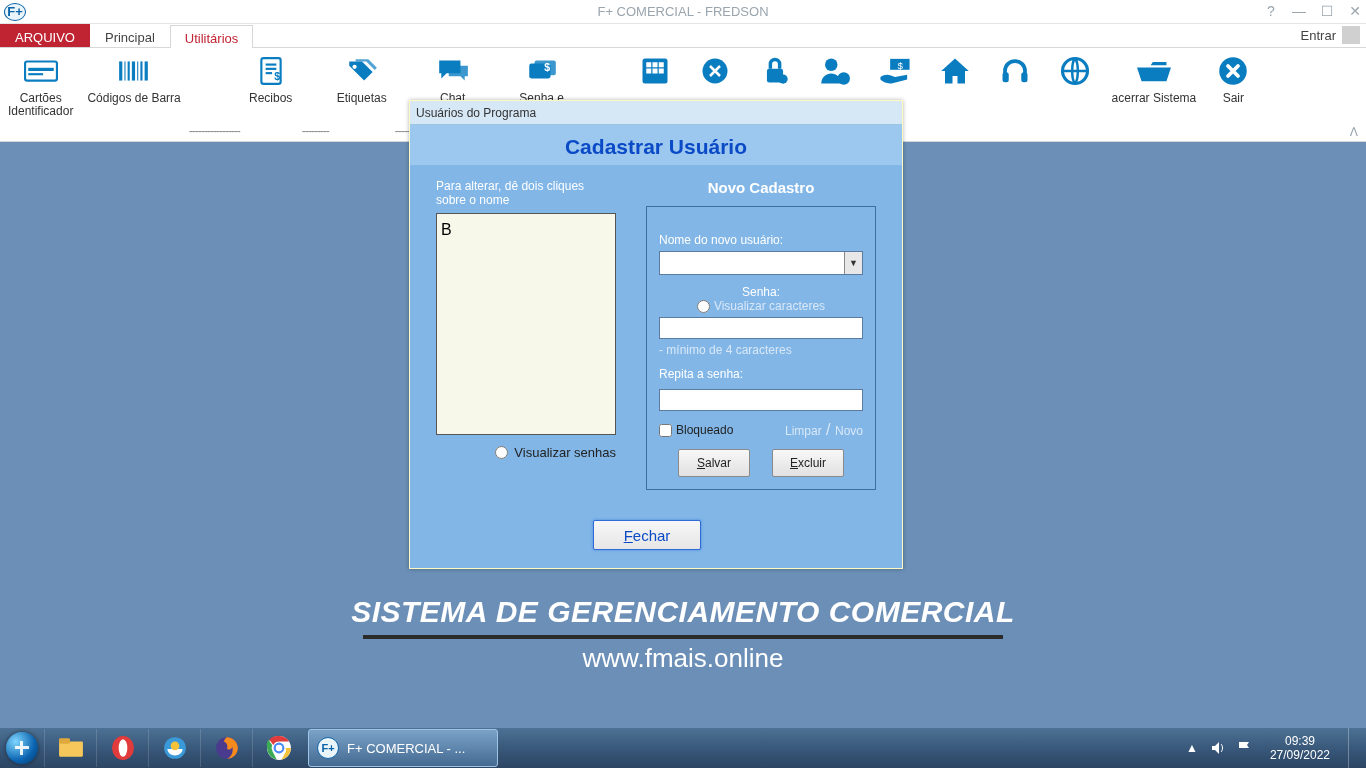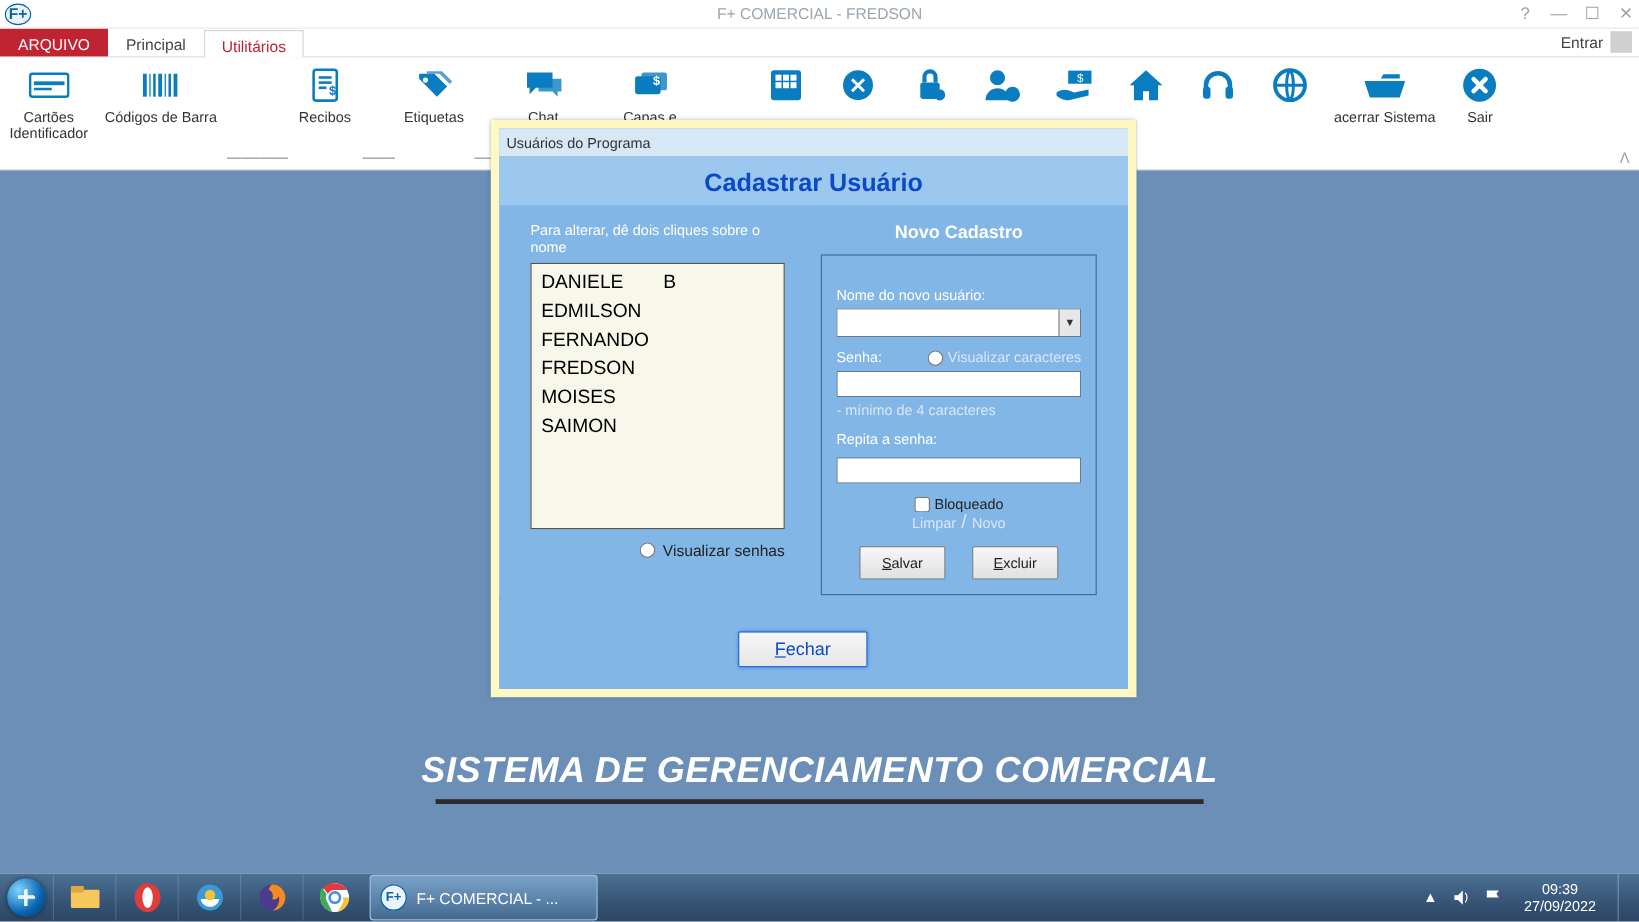--- a/index.html
+++ b/index.html
@@ -108,22 +108,22 @@
       letter-spacing:0.5px;
     }
     .brand-hr {
       width:640px; height:4px; background:#2b2b2b; margin:6px auto 4px auto;
     }
     .brand-line2 { color:#fff; font-size:26px; }
 
     
     .dialog {
       position:absolute; left:409px; top:0px;
-      width:538px;
-      border:7px solid #fef9c3;
+      width:494px;
+      border:1px solid #fef9c3;
       background:#81b6e7;
       box-shadow:0 0 4px rgba(0,0,0,.3);
     }
     .dlg-titlebar {
       height:24px; background:#d6e7f6;
       display:flex; align-items:center;
       padding:0 6px;
       font-size:12px; color:#333;
       border-bottom:1px solid #9ec4e4;
       justify-content:flex-start;
@@ -164,29 +164,29 @@
     .flabel { color:#fff; font-size:12px; margin-bottom:4px; display:block; }
     .combo {
       display:flex; height:24px; border:1px solid #5b7ca0;
       background:#fff; margin-bottom:10px;
     }
     .combo input { flex:1; border:none; outline:none; font-size:13px; padding:0 4px; }
     .combo .cbtn {
       width:18px; background:#e7e7e7; border-left:1px solid #888;
       display:flex; align-items:center; justify-content:center; font-size:9px; color:#333;
     }
-    .row-inline { display:flex; align-items:center; justify-content:space-between; }
+    .row-inline { display:flex; align-items:center; justify-content:space-between;flex-direction:column; }
     .vis-chk { color:#d9e8f7; font-size:12px; display:flex; align-items:center; gap:4px; }
     .vis-chk input { accent-color:#000; }
     .txt-input {
       width:100%; height:22px; background:#fff; border:1px solid #5b7ca0;
       margin-top:4px; font-size:13px; padding:0 4px;
     }
     .hint-small { color:#d9e8f7; font-size:12px; margin:4px 0 10px 0; }
-    .row-opts { display:flex; align-items:center; justify-content:space-between; margin:10px 0 10px 0;flex-direction:column; }
+    .row-opts { display:flex; align-items:center; justify-content:space-between; margin:10px 0 10px 0; }
     .blk-chk { font-size:12px; color:#222; display:flex; align-items:center; gap:4px;}
     .link { color:#d9e8f7; font-size:12px; cursor:pointer; }
     .btn-row { display:flex; gap:22px; justify-content:center; margin-top:6px;}
     .std-btn {
       min-width:72px; height:28px;
       background:linear-gradient(#f7f7f7,#e1e1e1);
       border:1px solid #8a8a8a; border-radius:2px;
       font-size:12px; color:#222;
       padding:0 10px;
     }
@@ -348,21 +348,21 @@
   <div class="ribbon-sep">---------</div>
 
   <div class="ribbon-item">
     <div class="ribbon-ico">
       <svg viewBox="0 0 32 24">
           <rect x="4" y="5" width="20" height="14" rx="2" fill="#0a7dc0"></rect>
           <rect x="9" y="2" width="20" height="14" rx="2" fill="#0a7dc0" opacity=".8"></rect>
           <text x="18" y="12" font-size="10" fill="#fff" font-weight="bold">$</text>
         </svg>
     </div>
-    <div class="ribbon-lbl"><span>Capas e</span><br><span>Cartões</span></div>
+    <div class="ribbon-lbl"><span>Senha e</span><br><span>Cartões</span></div>
   </div>
   <div class="ribbon-sep">-----------------</div>
 
   <div class="ribbon-item">
       <div class="ribbon-ico">
         <svg viewBox="0 0 24 24">
           <rect x="2" y="2" width="20" height="20" rx="2" fill="#0a7dc0"></rect>
           <g fill="#fff">
             <rect x="5" y="5" width="4" height="4"></rect>
             <rect x="10" y="5" width="4" height="4"></rect>
@@ -454,41 +454,34 @@
     <div class="ribbon-lbl">Sair</div>
   </div>
 
   <div class="ribbon-collapse">ᐱ</div>
 </div>
 
 <div class="workarea">
   <div class="brand-block">
     <div class="brand-line1">SISTEMA DE GERENCIAMENTO COMERCIAL</div>
     <div class="brand-hr"></div>
+    <div class="brand-line2">www.fmais.online</div>
   </div>
 
   <div class="dialog" style="top:-42px;">
     <div class="dlg-titlebar">
       <span>Usuários do Programa</span>
     </div>
     <div class="dlg-title-main">Cadastrar Usuário</div>
 
     <div class="dlg-body">
 
       <div class="left-col">
         <div class="left-hint">Para alterar, dê dois cliques sobre o nome</div>
         <div class="user-list">
-          <div class="ul-col">
-            <div class="ul-row">DANIELE</div>
-            <div class="ul-row">EDMILSON</div>
-            <div class="ul-row">FERNANDO</div>
-            <div class="ul-row">FREDSON</div>
-            <div class="ul-row">MOISES</div>
-            <div class="ul-row">SAIMON</div>
-          </div>
           <div class="ul-col ul-col2" style="min-width:40px;">
             <div class="ul-row"></div>
             <div class="ul-row"></div>
             <div class="ul-row">B</div>
             <div class="ul-row"></div>
             <div class="ul-row"></div>
             <div class="ul-row"></div>
           </div>
         </div>
         <label class="left-opt">

